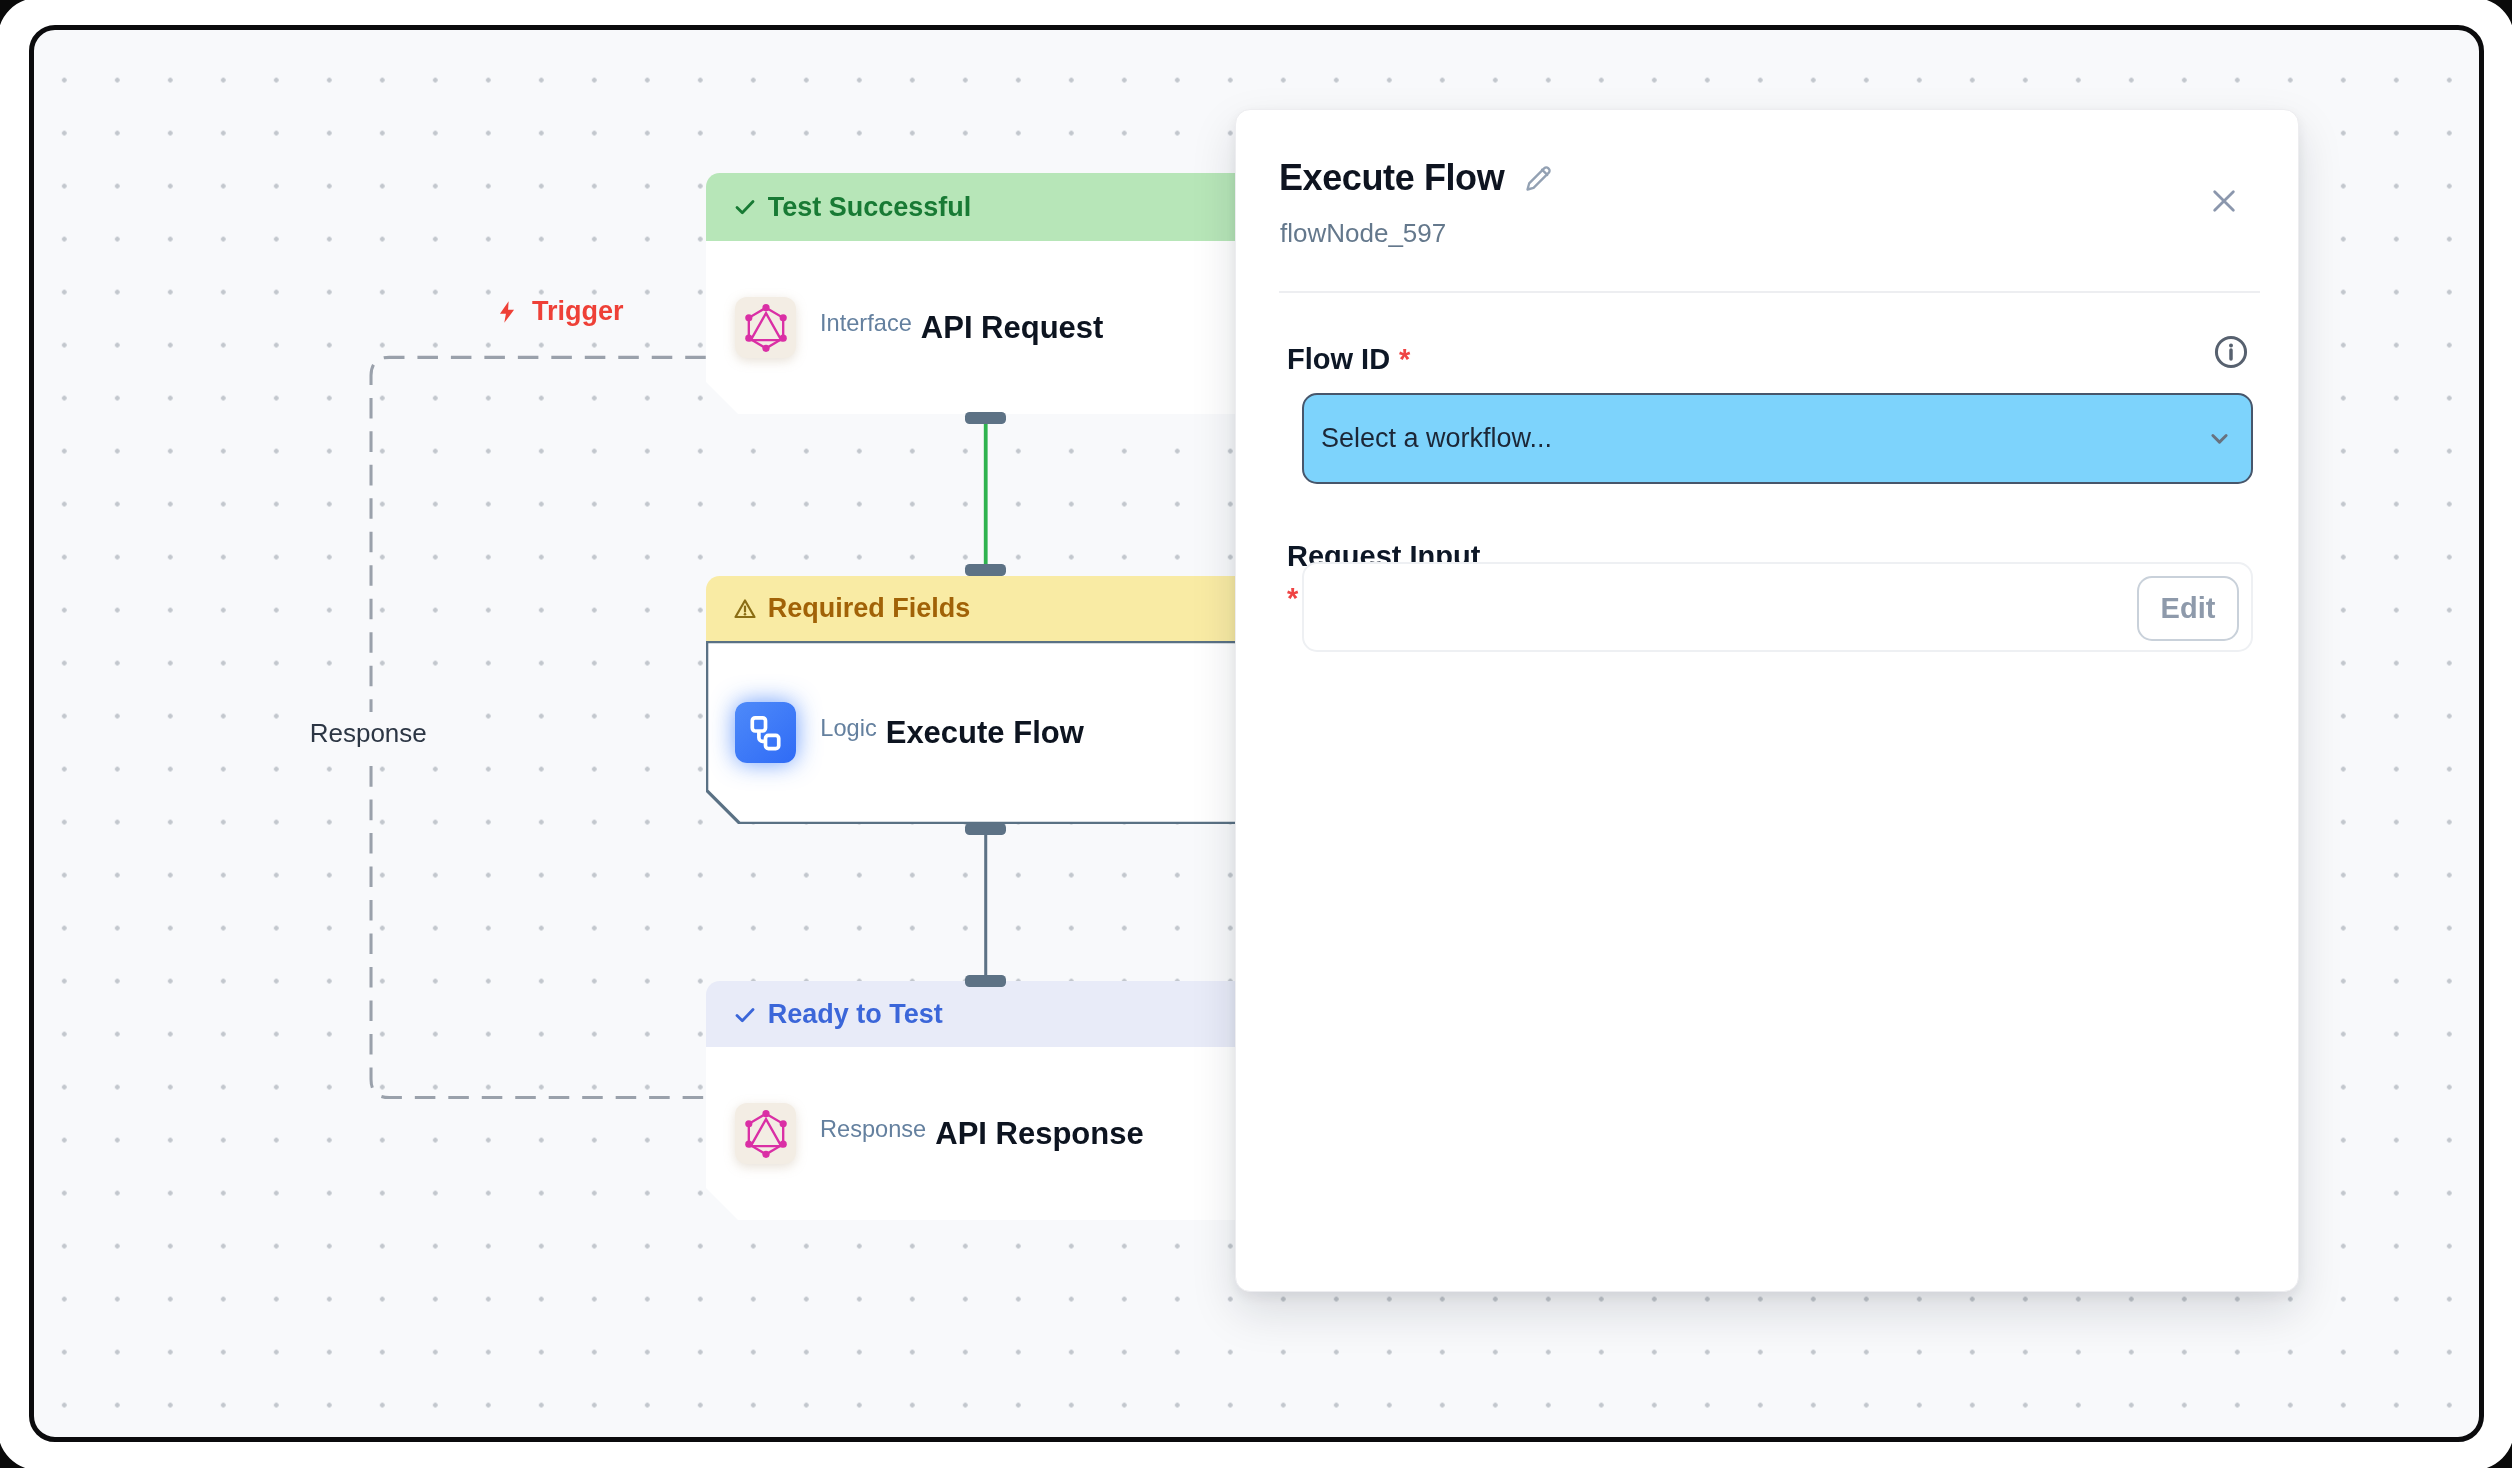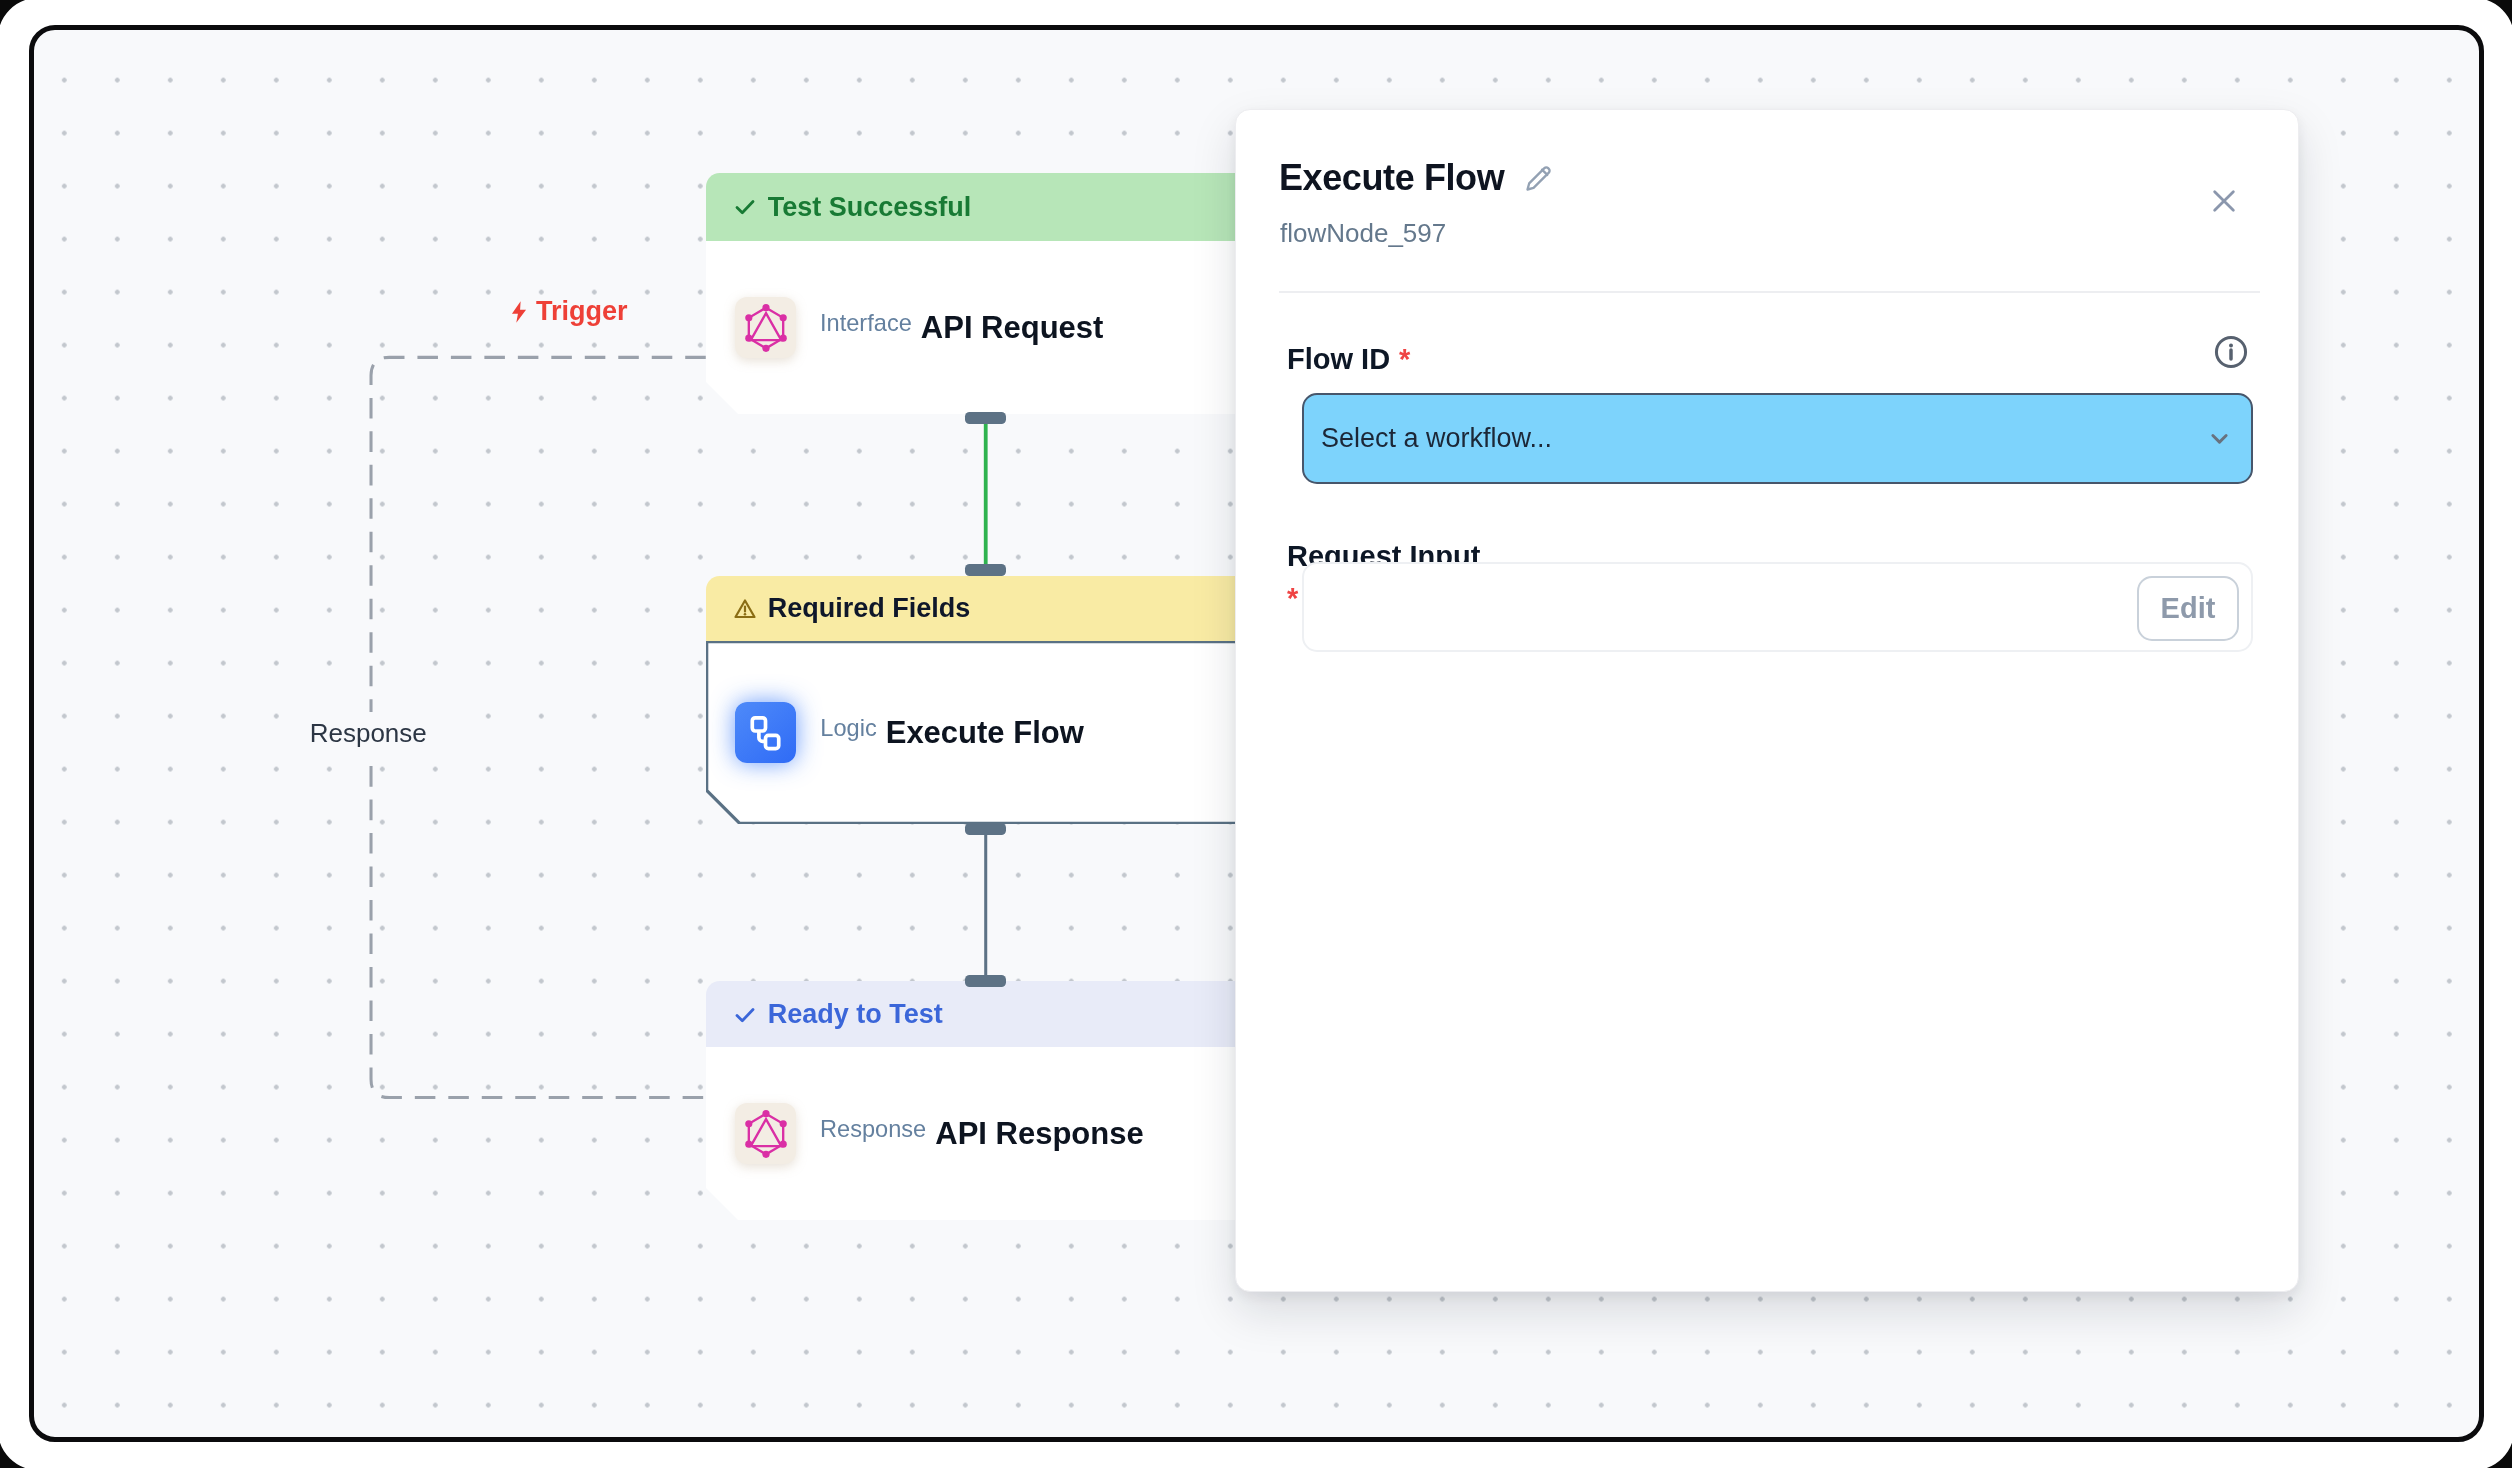--- a/index.html
+++ b/index.html
@@ -25,34 +25,34 @@
     border: 5.3px solid #0b0b0d; border-radius: 26px;
     background-color: #f8f9fb;
     background-image: radial-gradient(circle, #c2c7cd 2px, rgba(0,0,0,0) 2.6px);
     background-size: 53px 53px;
     background-position: 3.8px 23.6px;
     overflow: hidden;
   }
   svg.edges { position: absolute; left: 0; top: 0; width: 2455px; height: 1417px; z-index: 0; }
 
   .edge-label { position: absolute; z-index: 1; display: flex; align-items: center; }
-  .edge-label.trigger { left: 472px; top: 266px; gap: 4px; color: #ee4037; font-size: 27px; font-weight: 700; }
+  .edge-label.trigger { left: 460px; top: 266px; gap: 12px; color: #ee4037; font-size: 27px; font-weight: 700; }
   .edge-label.response { left: 259px; top: 682px; color: #2c3644; font-size: 26px; font-weight: 500;
     background: #f8f9fb; padding: 6px 16.7px; }
 
   
   .node-header {
     position: absolute; left: 672px; width: 563px; z-index: 1;
     border-radius: 13.7px 13.7px 0 0;
     display: flex; align-items: center; gap: 10.7px;
     padding-left: 27px; padding-bottom: 33px;
     font-size: 27px; font-weight: 600;
   }
   .node-header.green  { top: 143px;  height: 101px; background: #b7e6b8; color: #187a34; }
-  .node-header.yellow { top: 546px;  height: 98px; background: #f9eba4; color: #0f172a; }
+  .node-header.yellow { top: 546px;  height: 98px; background: #f9eba4; color: #a16207; }
   .node-header.blue   { top: 951px; height: 100px; background: #e8ebf8; color: #3b66d9; }
 
   .node-clip { clip-path: polygon(0 0, calc(100% - 32px) 0, 100% 32px, 100% 100%, 32px 100%, 0 calc(100% - 32px)); }
   .node-body {
     position: absolute; left: 672px; width: 563px; z-index: 2;
     background: #ffffff;
     display: flex; align-items: center; gap: 24px; padding-left: 29px;
     filter: drop-shadow(0 9px 12px rgba(25,39,64,0.10));
   }
   .node-body.n1 { top: 211px;  height: 173px; }

